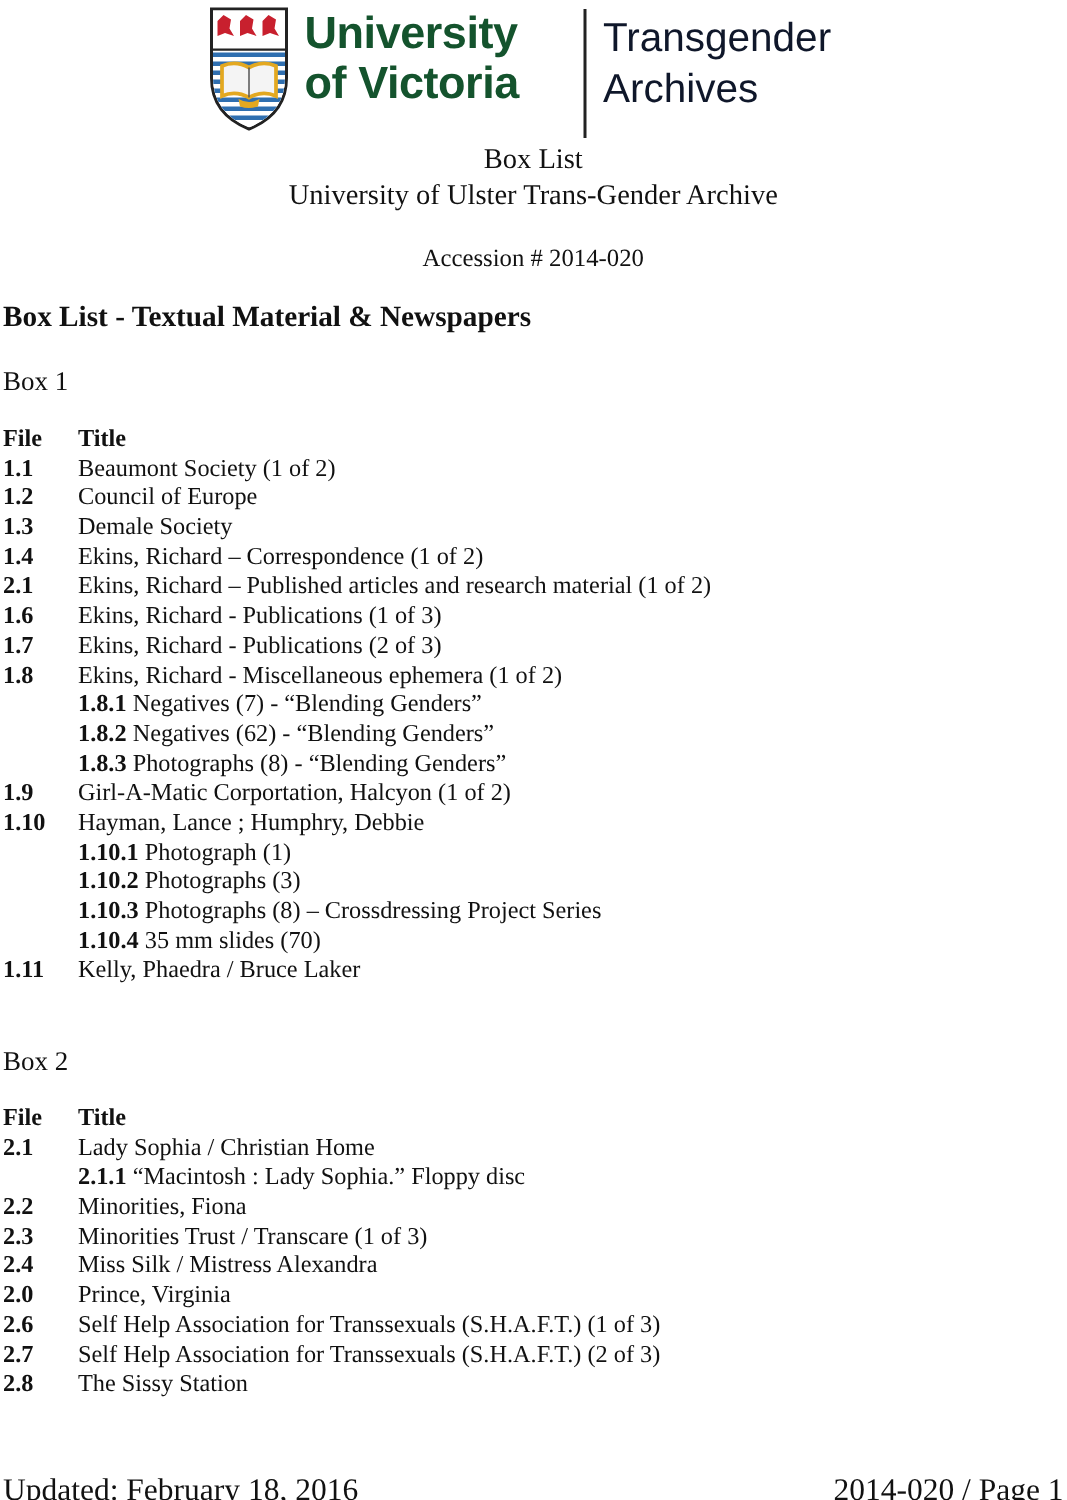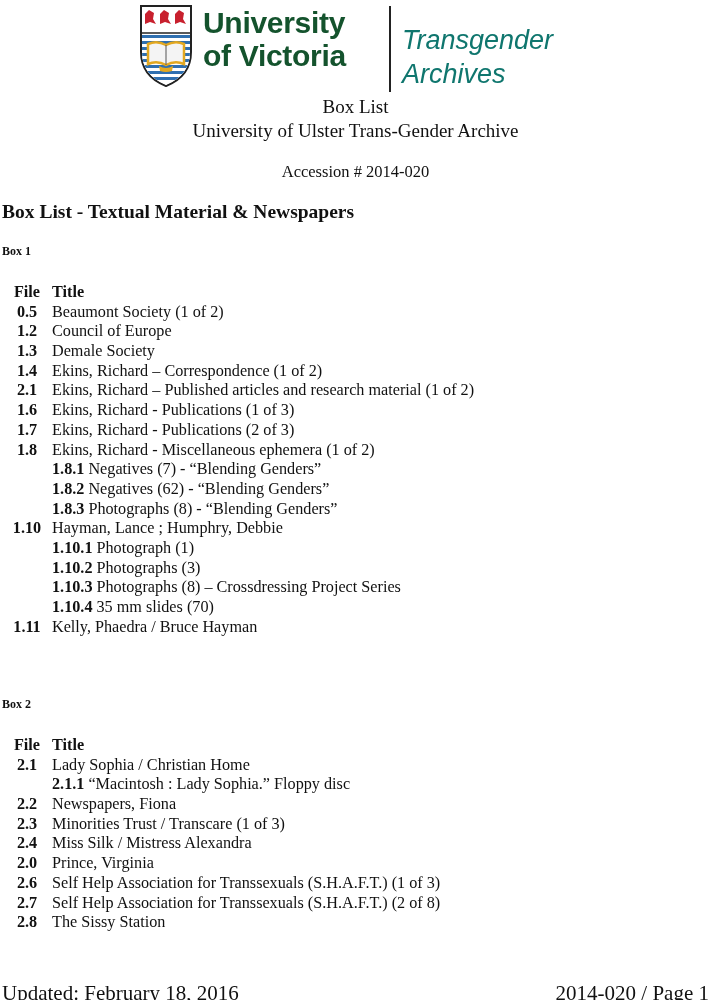--- a/index.html
+++ b/index.html
@@ -2,27 +2,27 @@
 <html><head>
 <meta charset="utf-8">
 <style>
   html, body { margin:0; padding:0; background:#ffffff; }
   body { width:711px; height:1000px; position:relative; overflow:hidden;
          font-family:"Liberation Serif", "DejaVu Serif", serif; color:#111; }
   .logo { position:absolute; left:139px; top:4px; width:440px; height:86px; }
   .logo .uv { position:absolute; left:64px; top:2px; font-family:"Liberation Sans","DejaVu Sans",sans-serif;
               font-weight:bold; font-size:30px; line-height:33px; color:#14532d; letter-spacing:-0.3px; }
   .logo .divider { position:absolute; left:250px; top:2px; width:2px; height:86px; background:#222; }
-  .logo .ta { position:absolute; left:263px; top:19px; font-family:"Liberation Sans","DejaVu Sans",sans-serif;
-              font-size:27px; line-height:34px; color:#0f766e;font-style:italic; }
+  .logo .ta { position:absolute; left:263px; top:4px; font-family:"Liberation Sans","DejaVu Sans",sans-serif;
+              font-size:27px; line-height:34px; color:#0f172a; }
   .center { position:absolute; left:0; width:711px; text-align:center; font-size:19px; line-height:24px; }
   .h1 { position:absolute; left:2px; top:201px; font-weight:bold; font-size:19.5px; }
-  .h2 { position:absolute; left:2px; font-weight:bold; font-size:12px; }
+  .h2 { position:absolute; left:2px; font-weight:normal; font-size:18px; }
   .list { position:absolute; left:2px; font-size:16.2px; line-height:19.7px; }
-  .row { display:flex; height:19.7px; white-space:nowrap;text-align:center; }
+  .row { display:flex; height:19.7px; white-space:nowrap; }
   .num { width:50px; font-weight:bold; }
   .sub { padding-left:50px; }
   .sub b { font-weight:bold; }
   .footer { position:absolute; top:981px; font-size:21px; }
 </style>
 </head>
 <body>
 
 <div class="logo">
   <svg width="54" height="84" viewBox="0 0 54 84" style="position:absolute;left:0;top:0">
@@ -72,21 +72,21 @@
 <div class="h1">Box List - Textual Material &amp; Newspapers</div>
 
 <div class="h2" style="top:244px">Box 1</div>
 <div class="list" style="top:283px">
   <div class="row">
     <span class="num">File</span>
     <b>Title</b>
   </div>
   <div id="box1rows">
       <div class="row">
-        <span class="num">0.5</span>
+        <span class="num">1.1</span>
         <span>Beaumont Society (1 of 2)</span>
       </div>
       <div class="row">
         <span class="num">1.2</span>
         <span>Council of Europe</span>
       </div>
       <div class="row">
         <span class="num">1.3</span>
         <span>Demale Society</span>
       </div>
@@ -113,79 +113,83 @@
       <div class="row">
         <span class="sub"><b>1.8.1</b> <span>Negatives (7) - “Blending Genders”</span></span>
       </div>
       <div class="row">
         <span class="sub"><b>1.8.2</b> <span>Negatives (62) - “Blending Genders”</span></span>
       </div>
       <div class="row">
         <span class="sub"><b>1.8.3</b> <span>Photographs (8)  - “Blending Genders”</span></span>
       </div>
       <div class="row">
+        <span class="num">1.9</span>
+        <span>Girl-A-Matic Corportation, Halcyon (1 of 2)</span>
+      </div>
+      <div class="row">
         <span class="num">1.10</span>
         <span>Hayman, Lance ; Humphry, Debbie</span>
       </div>
       <div class="row">
         <span class="sub"><b>1.10.1</b> <span>Photograph (1)</span></span>
       </div>
       <div class="row">
         <span class="sub"><b>1.10.2</b> <span>Photographs (3)</span></span>
       </div>
       <div class="row">
         <span class="sub"><b>1.10.3</b> <span>Photographs (8) – Crossdressing Project Series</span></span>
       </div>
       <div class="row">
         <span class="sub"><b>1.10.4</b> <span>35 mm slides (70)</span></span>
       </div>
       <div class="row">
         <span class="num">1.11</span>
-        <span>Kelly, Phaedra / Bruce Hayman</span>
+        <span>Kelly, Phaedra / Bruce Laker</span>
       </div>
     </div>
 </div>
 
 <div class="h2" style="top:697px">Box 2</div>
 <div class="list" style="top:736px">
   <div class="row">
     <span class="num">File</span>
     <b>Title</b>
   </div>
   <div id="box2rows">
       <div class="row">
         <span class="num">2.1</span>
         <span>Lady Sophia / Christian Home</span>
       </div>
       <div class="row">
         <span class="sub"><b>2.1.1</b> <span>“Macintosh : Lady Sophia.” Floppy disc</span></span>
       </div>
       <div class="row">
         <span class="num">2.2</span>
-        <span>Newspapers, Fiona</span>
+        <span>Minorities, Fiona</span>
       </div>
       <div class="row">
         <span class="num">2.3</span>
         <span>Minorities Trust / Transcare (1 of 3)</span>
       </div>
       <div class="row">
         <span class="num">2.4</span>
         <span>Miss Silk / Mistress Alexandra</span>
       </div>
       <div class="row">
         <span class="num">2.0</span>
         <span>Prince, Virginia</span>
       </div>
       <div class="row">
         <span class="num">2.6</span>
         <span>Self Help Association for Transsexuals (S.H.A.F.T.) (1 of 3)</span>
       </div>
       <div class="row">
         <span class="num">2.7</span>
-        <span>Self Help Association for Transsexuals (S.H.A.F.T.) (2 of 8)</span>
+        <span>Self Help Association for Transsexuals (S.H.A.F.T.) (2 of 3)</span>
       </div>
       <div class="row">
         <span class="num">2.8</span>
         <span>The Sissy Station</span>
       </div>
     </div>
 </div>
 
 <div class="footer" style="left:2px">Updated: February 18, 2016</div>
 <div class="footer" style="right:2px">2014-020 / Page 1</div>

